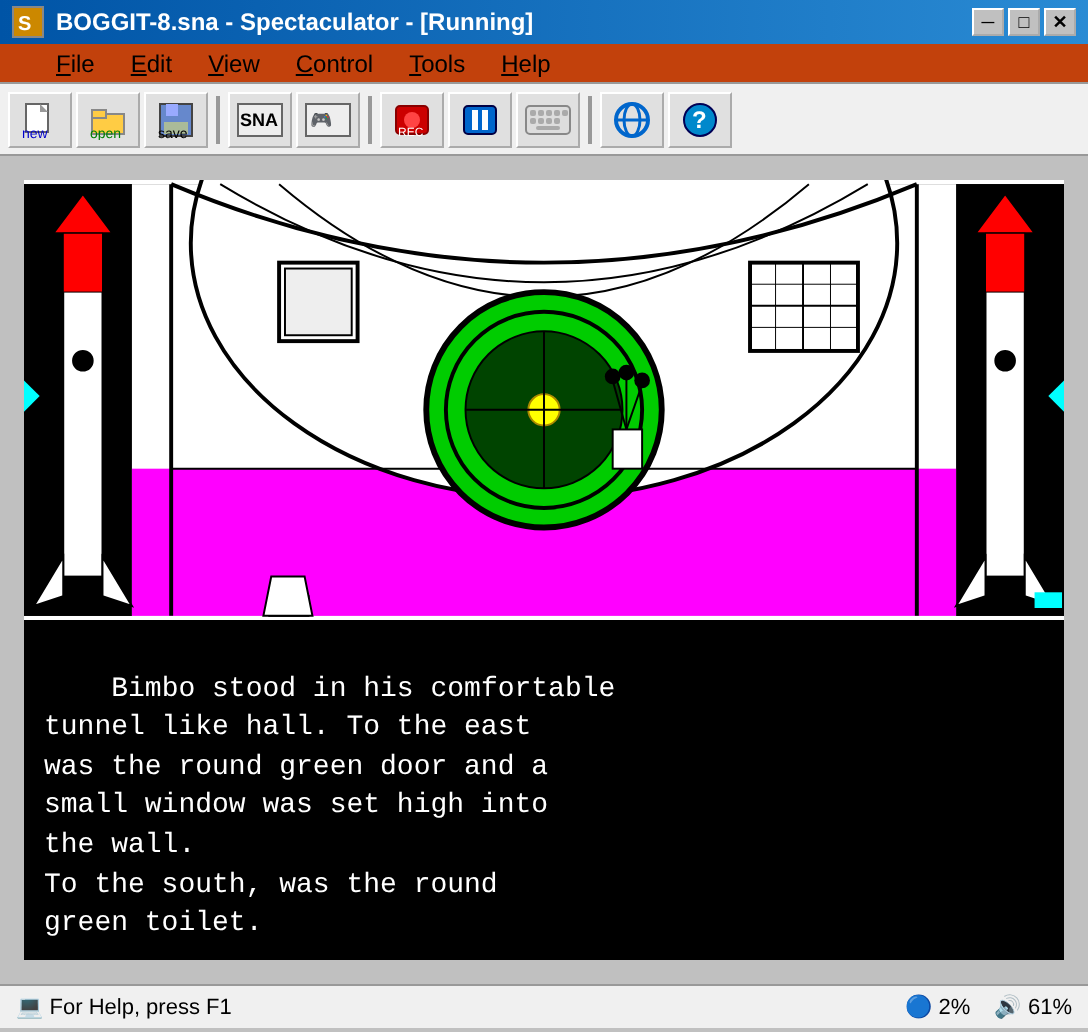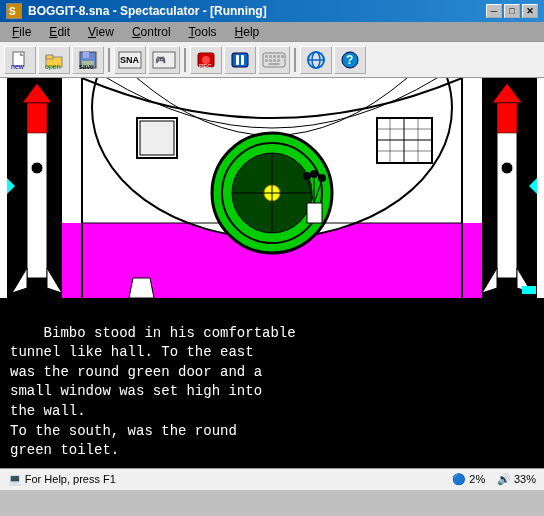--- a/index.html
+++ b/index.html
@@ -50,25 +50,25 @@
       display: flex;
       align-items: center;
       justify-content: center;
       cursor: pointer;
       color: #000;
       font-weight: bold;
     }
 
     
     #menu-bar {
-      background: #a3a3a3;
+      background: #c2410c;
       height: 20px;
       display: flex;
       align-items: center;
-      padding: 0 4px;
+      padding: 0 20px;
       border-bottom: 1px solid #999;
       font-size: 12px;
       gap: 2px;
     }
     .menu-item {
       padding: 2px 8px;
       cursor: pointer;
     }
     .menu-item .underline { text-decoration: underline; }
 
@@ -96,21 +96,21 @@
     .toolbar-sep {
       width: 2px;
       height: 24px;
       background: #999;
       margin: 0 2px;
     }
 
     
     #game-container {
       background: #000;
-      margin: 0;
+      margin: 12px;
       position: relative;
       height: 390px;
       overflow: hidden;
     }
 
     
     #graphics-area {
       width: 100%;
       height: 220px;
       background: #fff;
@@ -377,16 +377,16 @@
     <span>💻</span>
     <span>For Help, press F1</span>
   </div>
   <div id="status-right">
     <div>
       <span>🔵</span>
       <span>2%</span>
     </div>
     <div>
       <span>🔊</span>
-      <span>33%</span>
+      <span>61%</span>
     </div>
   </div>
 </div>
 
 </body></html>

